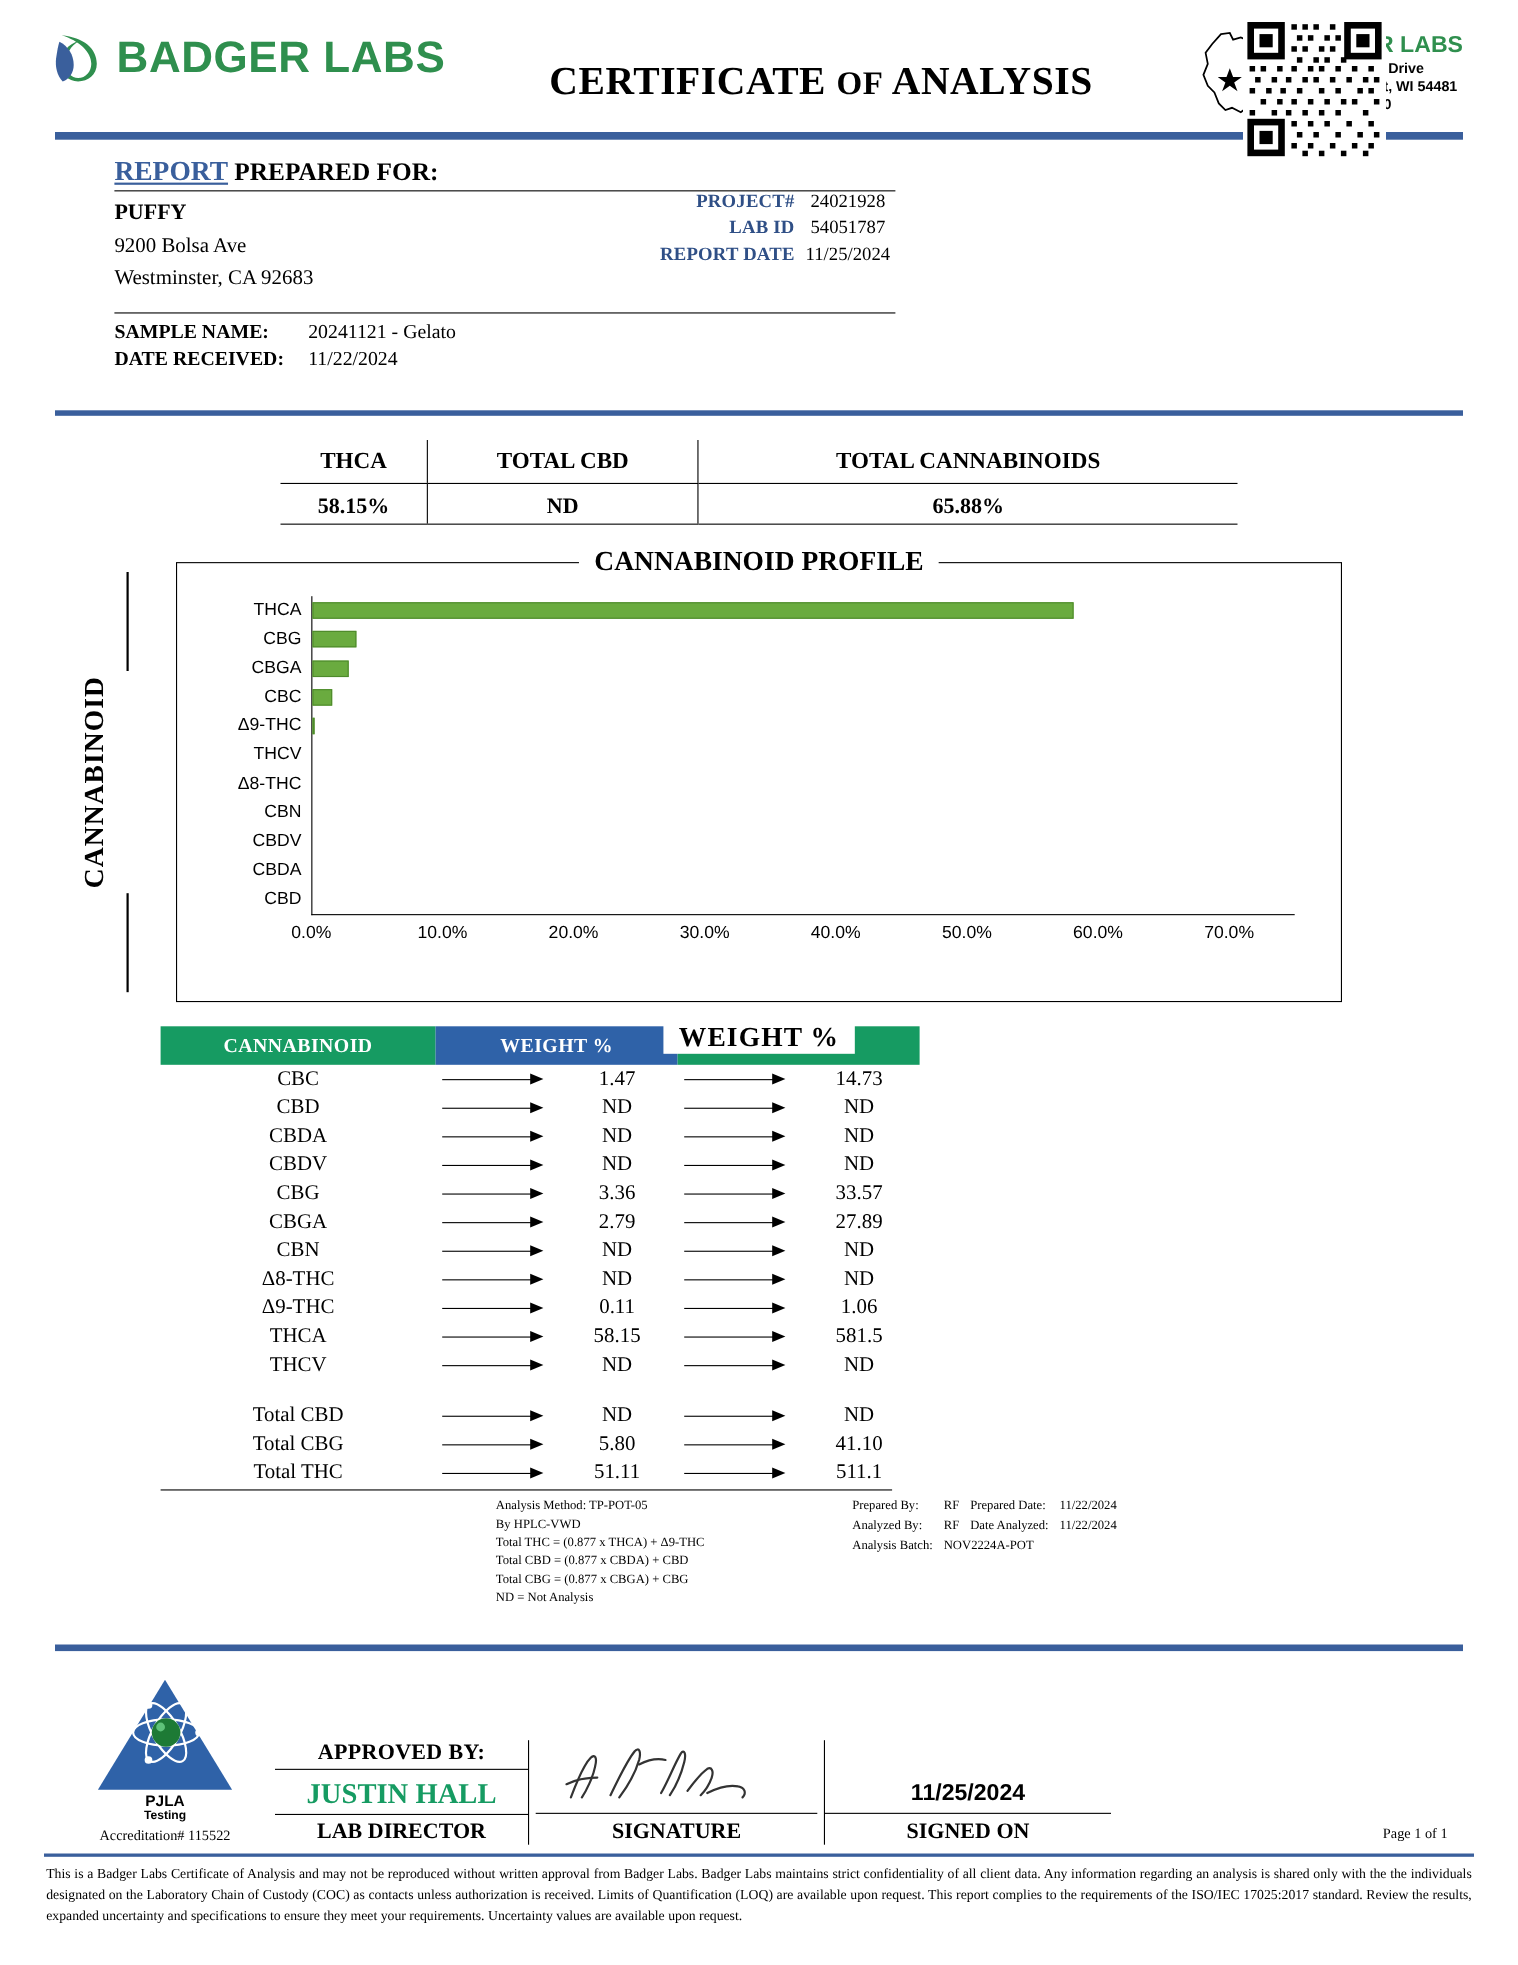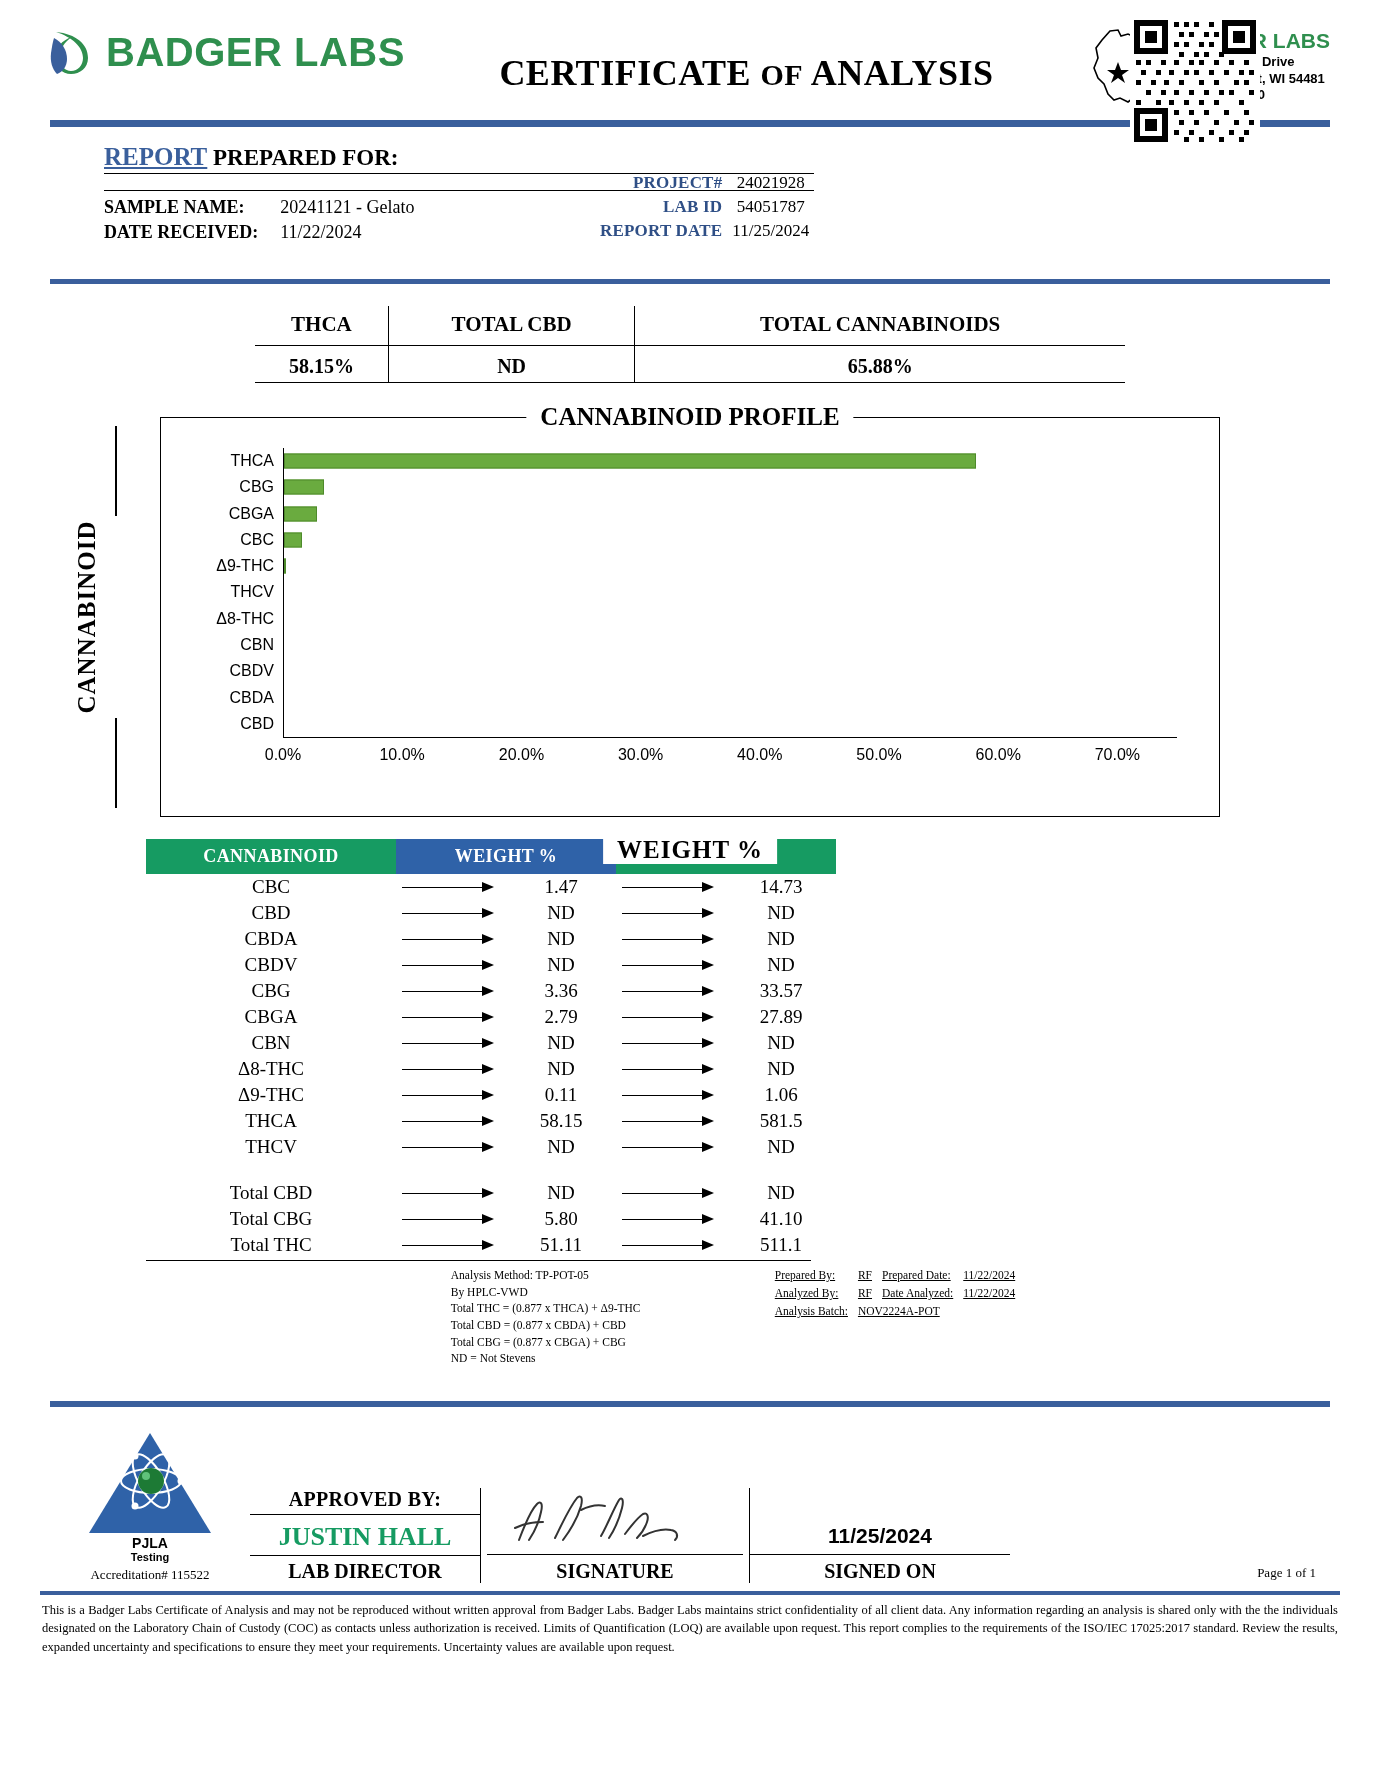--- a/index.html
+++ b/index.html
@@ -84,21 +84,21 @@
   .arrow-cell::before { content:""; position:absolute; left:6px; top:50%; height:1.4px; background:#000; width:82px; }
   .arrow-cell::after { content:""; position:absolute; left:86px; top:50%; transform:translateY(-50%); border-left:12px solid #000; border-top:5.5px solid transparent; border-bottom:5.5px solid transparent; }
   .c-val { width:110px; text-align:center; font-size:19px; }
   .spacer-row { height:20px; }
   .total-line { border-bottom:1.5px solid #000; width:665px; margin-top:2px; }
 
   .notes { display:flex; gap:44px; margin:6px 10px 0 106px; font-family:"Liberation Serif", serif;justify-content:center; }
   .notes .n1 { font-size:11.5px; line-height:1.45; width:280px; }
   .notes .n2 { font-size:11.5px; line-height:1.55; }
   .notes .n2 table { border-collapse:collapse; }
-  .notes .n2 td { padding:0 10px 0 0; font-size:11.5px;text-decoration:underline; }
+  .notes .n2 td { padding:0 10px 0 0; font-size:11.5px; }
 
   
   .foot-rule { height:6px; background:#3a5f9c; margin:34px 10px 0 10px; }
   .approve { display:flex; align-items:flex-end; gap:0; margin:22px 10px 0 10px; position:relative; }
   .pjla { width:200px; text-align:center; position:relative; }
   .pjla-tri { width:130px; height:108px; margin:0 auto; position:relative; }
   .pjla-txt { font-family:"Liberation Sans", sans-serif; font-weight:bold; font-size:14px; margin-top:-2px; }
   .pjla-sub { font-family:"Liberation Sans", sans-serif; font-weight:bold; font-size:11px; }
   .pjla-acc { font-size:13px; margin-top:4px; }
   .app-col { width:230px; text-align:center; }
@@ -156,20 +156,25 @@
   </div>
 
   <div class="blue-rule"></div>
 
   <div class="report-zone">
     <div class="rep-head">
       <span class="rp">REPORT</span>
       <span class="pf">PREPARED FOR:</span>
     </div>
     <div class="rep-line"></div>
+    <div class="addr-col">
+      <div class="co">PUFFY</div>
+      <div>9200 Bolsa Ave</div>
+      <div>Westminster, CA 92683</div>
+    </div>
 
     <div class="meta-grid">
       <table>
         <tbody>
             <tr>
           <td class="lbl">PROJECT#</td>
           <td>24021928</td>
         </tr>
         <tr>
           <td class="lbl">LAB ID</td>
@@ -484,21 +489,21 @@
     <div class="total-line"></div>
   </div>
 
   <div class="notes">
     <div class="n1">
       <div>Analysis Method: TP-POT-05</div>
       <div>By HPLC-VWD</div>
       <div>Total THC = (0.877 x  THCA) + Δ9-THC</div>
       <div>Total CBD = (0.877 x  CBDA) + CBD</div>
       <div>Total CBG = (0.877 x  CBGA) + CBG</div>
-      <div>ND = Not Stevens</div>
+      <div>ND = Not Analysis</div>
     </div>
     <div class="n2">
       <table>
         <tbody>
             <tr>
           <td>Prepared By:</td>
           <td>RF</td>
           <td>Prepared Date:</td>
           <td>11/22/2024</td>
         </tr>

